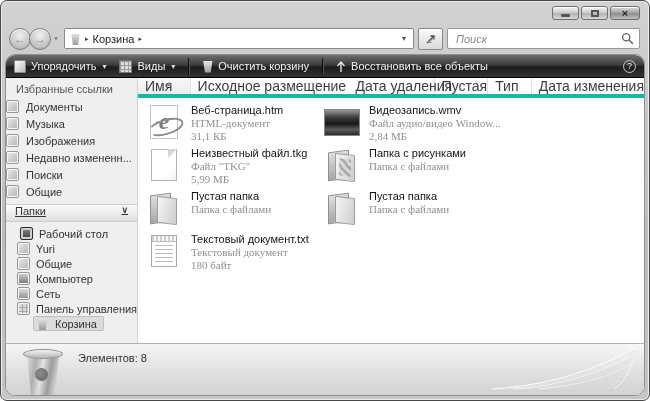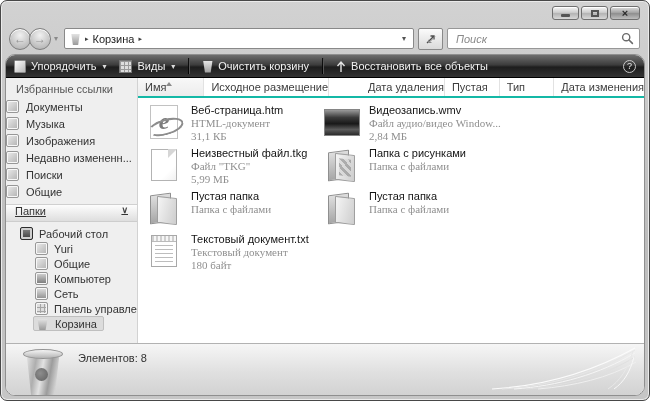--- a/index.html
+++ b/index.html
@@ -80,27 +80,27 @@
   .mi.cpl{background-color:#ddd;background-image:linear-gradient(#a5a5a5 1px,transparent 1px),
     linear-gradient(90deg,#a5a5a5 1px,transparent 1px);background-size:4px 4px;}
   .mi.bin{border:none;border-radius:0;box-shadow:none;background:linear-gradient(#f0f0f0,#9a9a9a);
     clip-path:polygon(12% 15%,88% 15%,74% 100%,26% 100%);}
   .folders-bar{margin-top:4px;flex:none;height:18px;background:linear-gradient(#fdfdfd,#dedede);
     border-top:1px solid #d0d0d0;border-bottom:1px solid #cdcdcd;display:flex;
     justify-content:space-between;padding:0 9px;color:#333;text-decoration:underline;}
   .folders-chevron{font-size:9px;color:#444;font-weight:bold;}
   .tree{padding-top:4px;}
   .tree-item{display:flex;align-items:center;gap:6px;height:15px;padding-left:14px;white-space:nowrap;}
-  .tree-item.child{padding-left:29px;}
+  .tree-item.child{padding-left:11px;}
   .tree-item.selected{margin-left:27px;padding:0 6px 0 2px;width:fit-content;height:15px;
     background:#dcdcdc;border:1px solid #bfbfbf;border-radius:2px;}
 
   
   .filepane{flex:1;display:flex;flex-direction:column;overflow:hidden;background:#fff;}
-  .cols{flex:none;height:20px;display:flex;font-size:11px;color:#3c3c3c;border-bottom:2px solid #14b8a6;}
+  .cols{flex:none;height:20px;display:flex;font-size:14px;color:#3c3c3c;border-bottom:4px solid #14b8a6;}
   .col{display:flex;align-items:center;padding-left:7px;border-right:1px solid #e2e2e2;position:relative;white-space:nowrap;}
   .col.c-name{width:68px;background:linear-gradient(#f8f8f8,#ececec);}
   .col.c-src{width:126px;}  .col.c-del{width:86px;margin-left:32px;}
   .col.c-size{width:56px;}  .col.c-type{width:56px;}  .col.c-mod{flex:1;border-right:0;}
   .sort-arrow{position:absolute;top:1px;left:28px;width:0;height:0;
     border:3px solid transparent;border-bottom:4px solid #8a8a8a;}
 
   .tiles{flex:1;display:grid;grid-template-columns:178px 1fr;grid-auto-flow:column;
     grid-template-rows:repeat(4,43px);padding:3px 0 0 8px;align-content:start;}
   .tile{display:flex;align-items:flex-start;gap:9px;padding-top:2px;}

